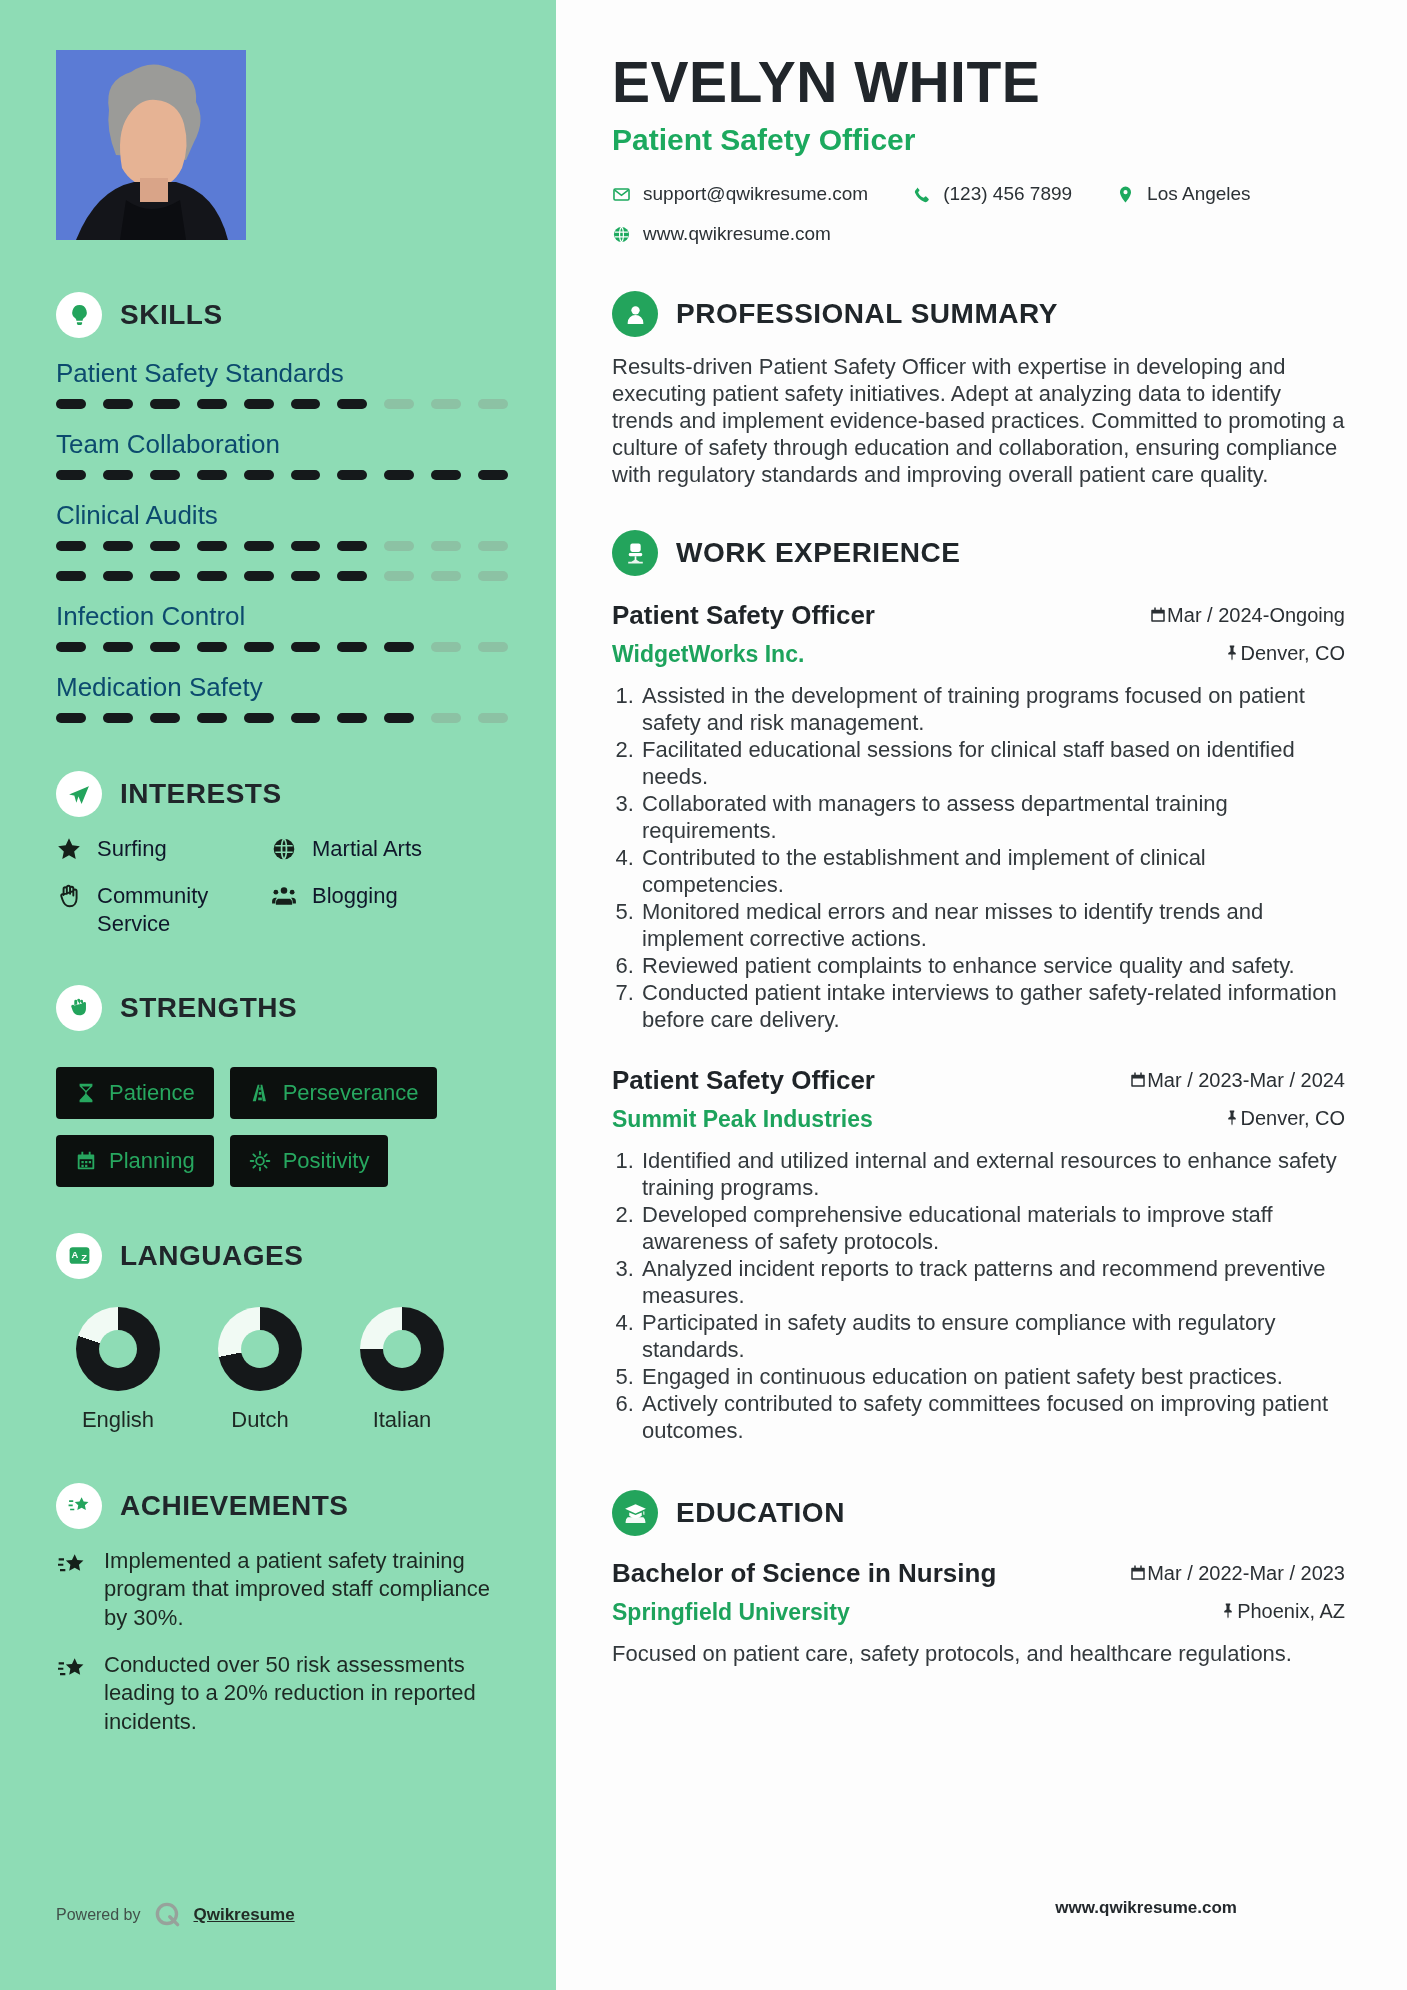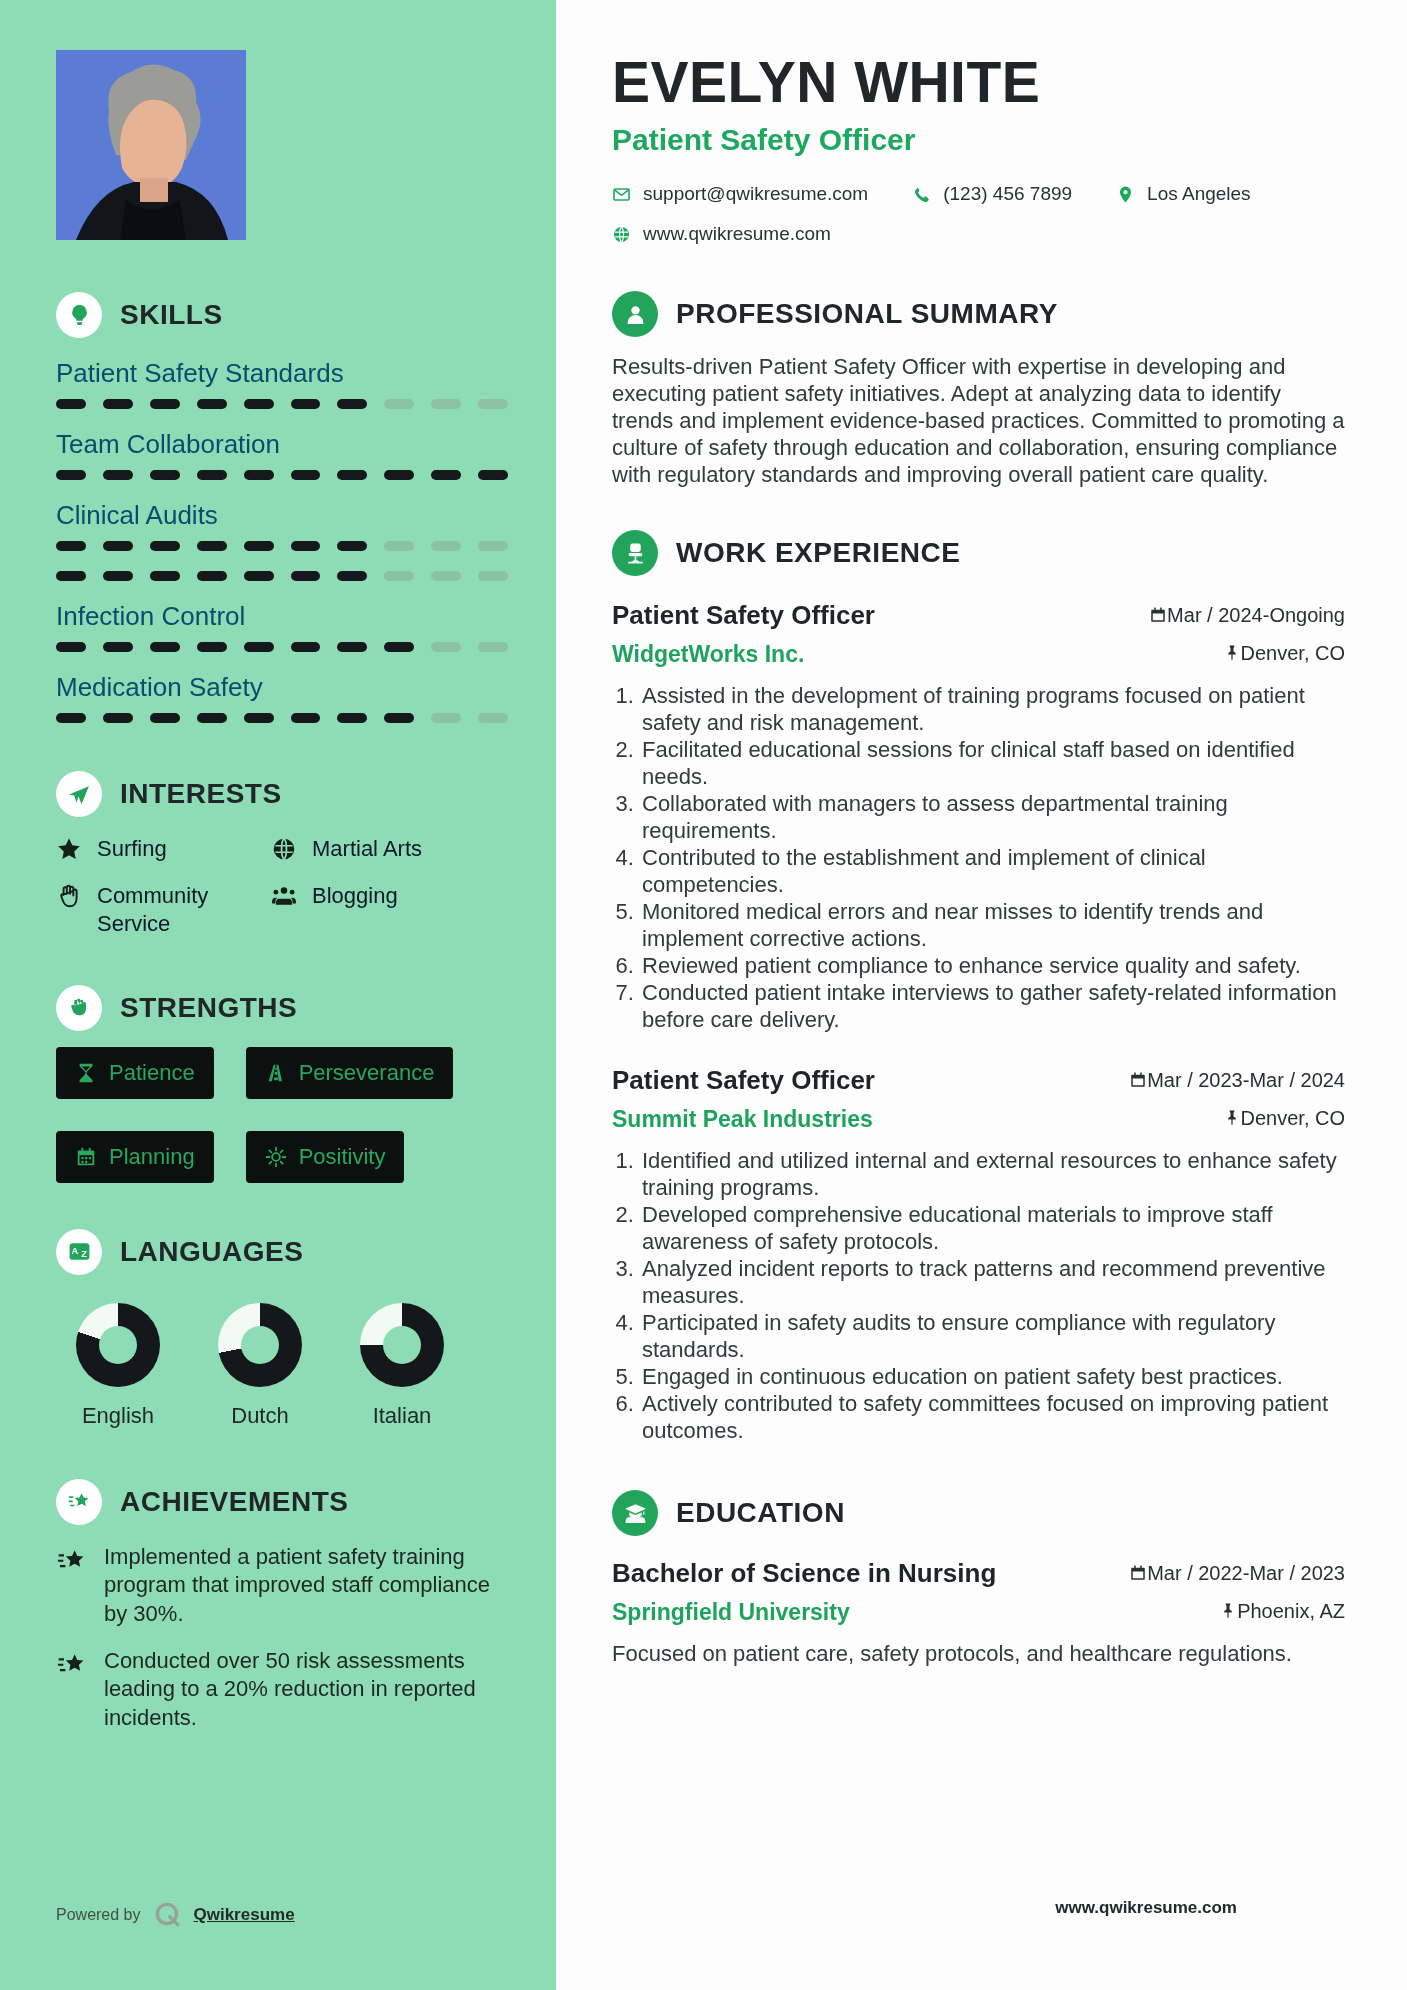--- a/index.html
+++ b/index.html
@@ -23,21 +23,21 @@
   .dashes span{width:30px;height:10px;border-radius:5px;background:#8cc2a4;flex:0 1 auto;}
   .dashes span.on{background:#15191b;}
   
   .interests{margin-top:48px;}
   .int-grid{display:grid;grid-template-columns:215px 1fr;row-gap:18px;margin-top:18px;}
   .int-item{display:flex;gap:15px;align-items:flex-start;color:#15201a;}
   .int-item svg{width:26px;height:26px;flex:0 0 auto;margin-top:1px;}
   .int-label{font-size:22px;color:#0f172a;line-height:1.3;}
   
   .strengths{margin-top:46px;}
-  .chips{display:flex;flex-wrap:wrap;gap:32px;margin-top:16px;}
+  .chips{display:flex;flex-wrap:wrap;gap:16px;margin-top:36px;}
   .chip{display:flex;align-items:center;gap:12px;background:#0c100e;border-radius:4px;
         padding:13px 19px;color:#27a75f;font-size:22px;}
   .chip svg{width:22px;height:22px;}
   
   .languages{margin-top:46px;}
   .donuts{display:flex;gap:58px;margin-top:28px;padding-left:20px;}
   .lang{display:flex;flex-direction:column;align-items:center;gap:16px;}
   .donut{width:84px;height:84px;border-radius:50%;display:flex;align-items:center;justify-content:center;}
   .donut .hole{width:38px;height:38px;border-radius:50%;background:#8edcb5;}
   .lang-label{font-size:22px;color:#1d2823;}
@@ -430,21 +430,21 @@
               </svg>
             <span>Denver, CO</span>
           </span>
         </div>
         <ol class="bullets">
             <li>Assisted in the development of training programs focused on patient safety and risk management.</li>
             <li>Facilitated educational sessions for clinical staff based on identified needs.</li>
             <li>Collaborated with managers to assess departmental training requirements.</li>
             <li>Contributed to the establishment and implement of clinical competencies.</li>
             <li>Monitored medical errors and near misses to identify trends and implement corrective actions.</li>
-            <li>Reviewed patient compliance to enhance service quality and safety.</li>
+            <li>Reviewed patient complaints to enhance service quality and safety.</li>
             <li>Conducted patient intake interviews to gather safety-related information before care delivery.</li>
           </ol>
       </article>
 
       <article class="job">
         <div class="row-split">
           <span class="job-role">Patient Safety Officer</span>
           <span class="meta">
             <svg viewBox="0 0 24 24" fill="currentColor">
                 <path d="M7 2h2v3H7zM15 2h2v3h-2zM4 5h16a1 1 0 0 1 1 1v14a1 1 0 0 1-1 1H4a1 1 0 0 1-1-1V6a1 1 0 0 1 1-1zm1 5v9h14v-9z"></path>

